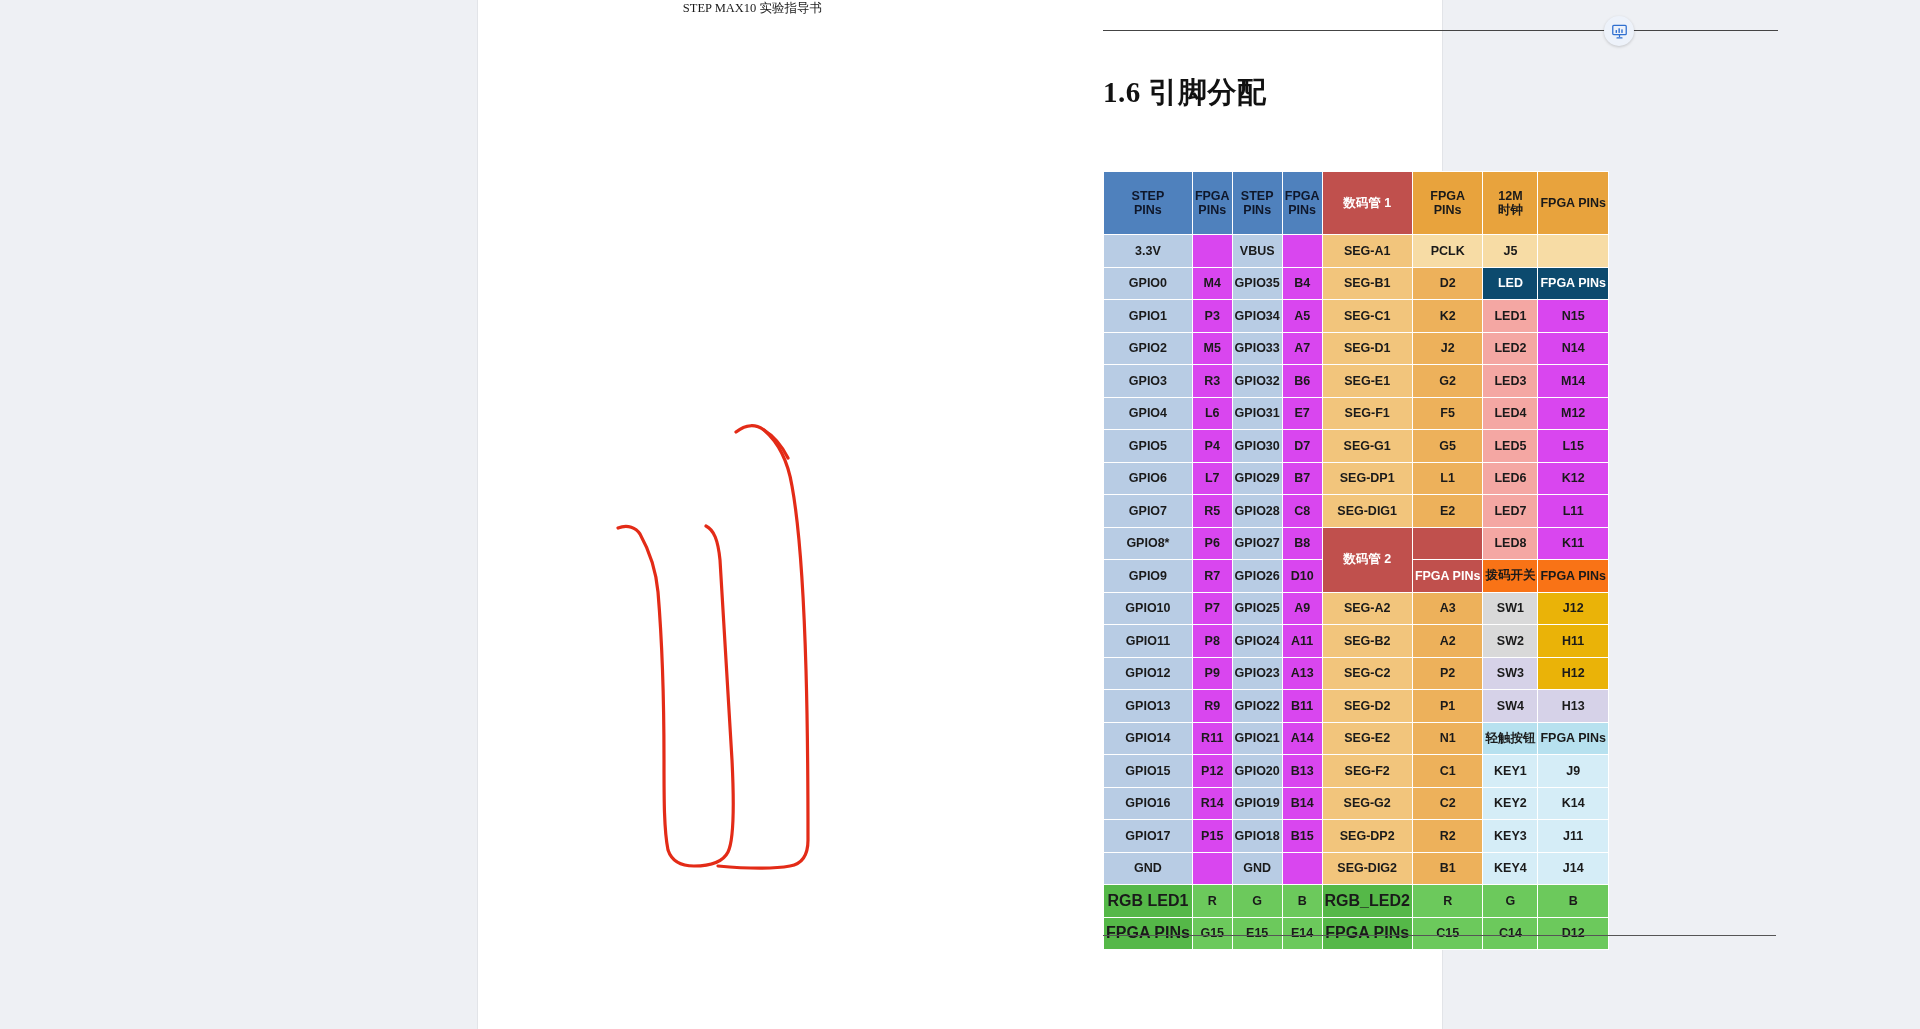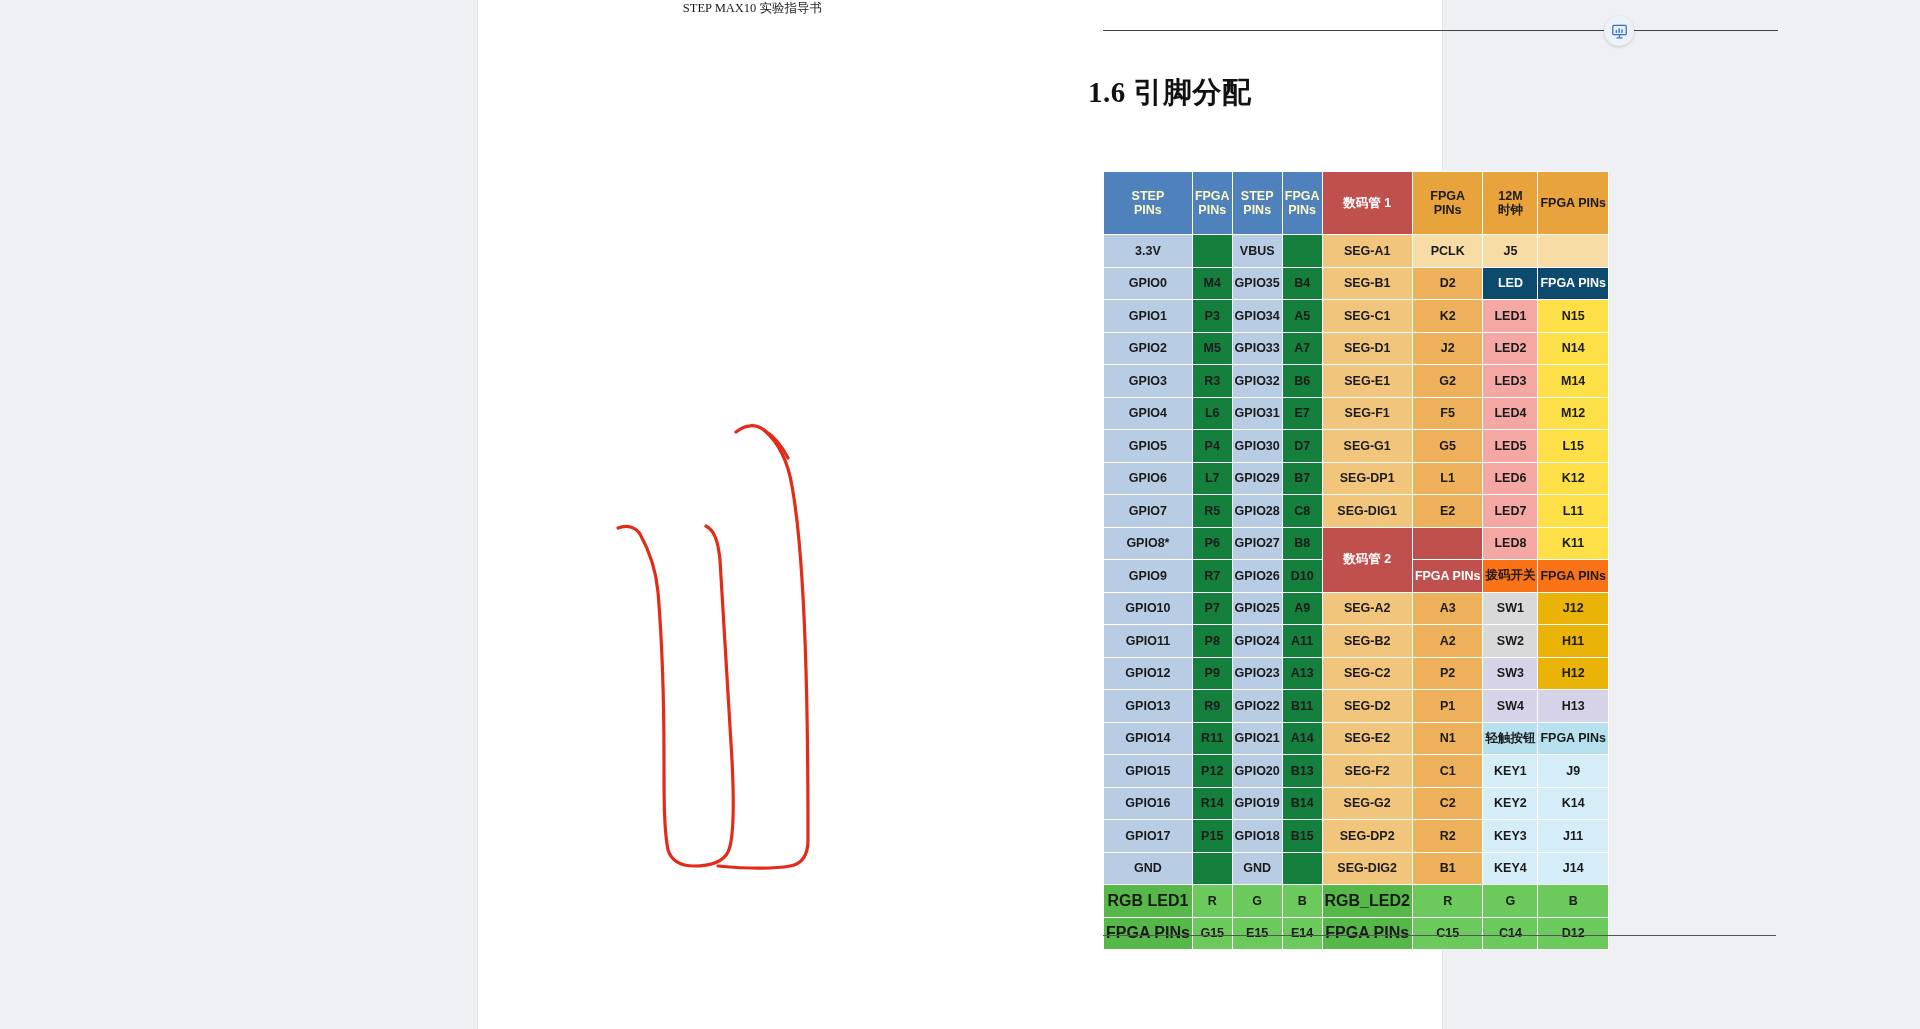--- a/index.html
+++ b/index.html
@@ -38,21 +38,21 @@
     position: absolute;
     right: 620px;
     top: 0px;
     font-size: 12.5px;
     color: #1a1a1a;
     font-family: "Liberation Serif", serif;
     white-space: nowrap;
   }
   .section-title {
     position: absolute;
-    left: 610px;
+    left: 625px;
     top: 73px;
     font-size: 29px;
     font-weight: bold;
     color: #111;
     font-family: "Liberation Serif", serif;
     letter-spacing: 0.5px;
   }
   
   #pin-table {
     position: absolute;
@@ -77,31 +77,31 @@
   col.c0 { width: 88px; }
   col.c1 { width: 54px; }
   col.c2 { width: 88px; }
   col.c3 { width: 54px; }
   col.c4 { width: 94px; }
   col.c5 { width: 68px; }
   col.c6 { width: 88px; }
   col.c7 { width: 98px; }
 
   
-  .blue        { background: #4f81bd; color:#fef9c3; }
-  .blue-mid    { background: #15803d; }
+  .blue        { background: #4f81bd; color:#0f172a; }
+  .blue-mid    { background: #d946ef; }
   .blue-light  { background: #b8cce4; }
   .brown       { background: #c0504d; color:#ffffff; }
   .orange      { background: #e8a33d; }
   .orange-mid  { background: #edb15b; }
   .orange-lt   { background: #f7dca5; }
   .orange-lt2  { background: #f2c57c; }
   .red-dark    { background: #0c4a6e; color:#ffffff; }
   .salmon      { background: #f4a7a3; }
-  .salmon-lt   { background: #fde047; }
+  .salmon-lt   { background: #d946ef; }
   .grey        { background: #d9d9d9; }
   .grey-lt     { background: #eab308; }
   .lav         { background: #d6d2e8; }
   .cyan        { background: #b7e1ef; }
   .cyan-lt     { background: #d5edf7; }
   .green       { background: #55b848; color:#1a1a1a; }
   .green-lt    { background: #6cc95c; }
   .yellow      { background: #f97316; }
   .small { font-size: 16px; }
   .two-line { line-height: 1.15; }

